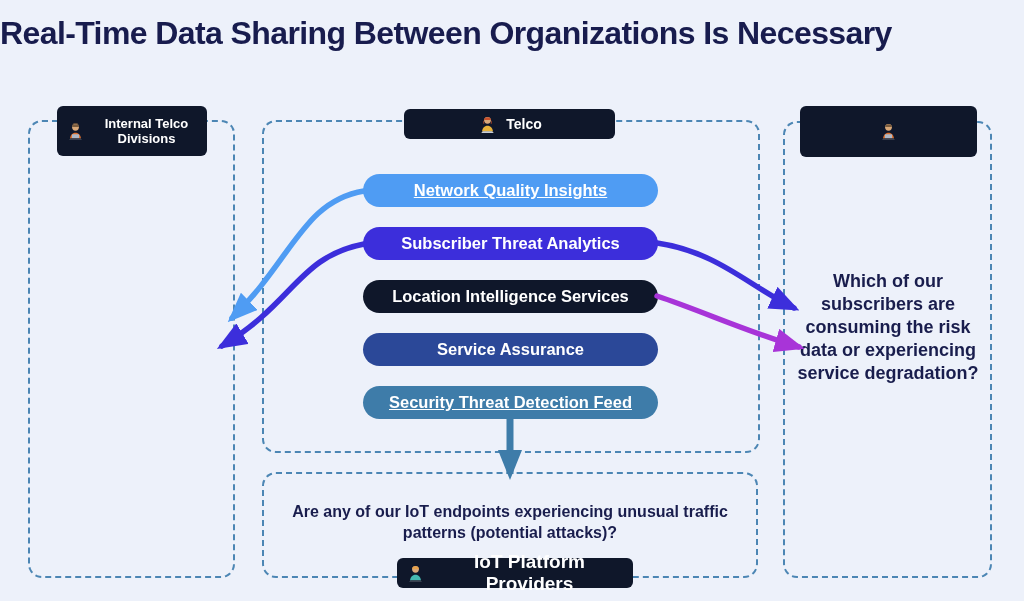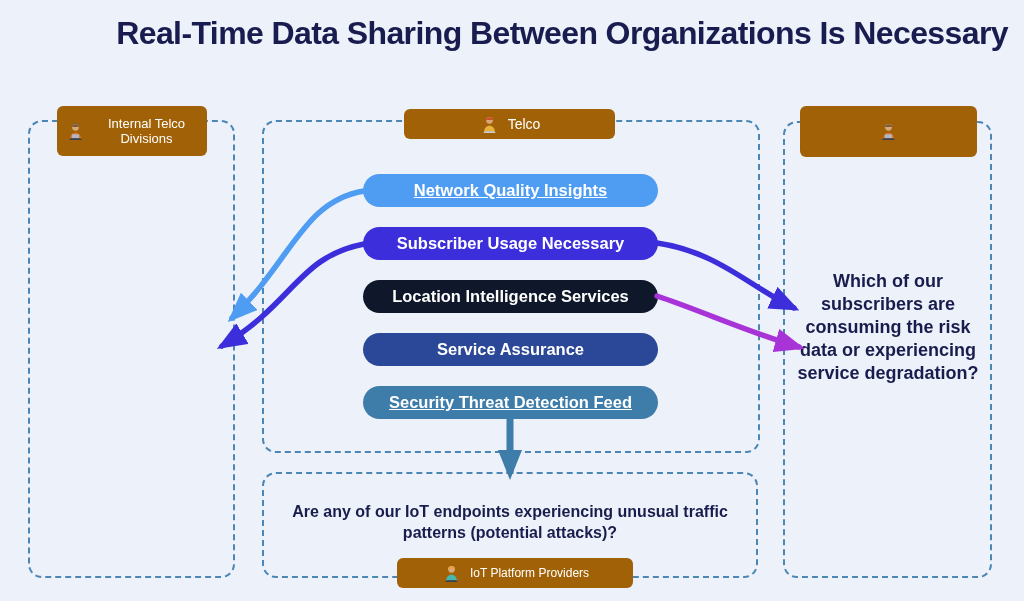--- a/index.html
+++ b/index.html
@@ -11,55 +11,55 @@
   }
   .canvas {
     position: relative;
     width: 1024px;
     height: 601px;
     background: #EDF1FA;
   }
   .title {
     position: absolute;
     left: 0; right: 16px; top: 15px;
-    text-align: right;
+    text-align: left;
     font-size: 32px;
     font-weight: bold;
     letter-spacing: -0.6px;
     color: #181C4E;
   }
   .dashed-box {
     position: absolute;
     border: 2px dashed #4C86B4;
     border-radius: 14px;
     background: transparent;
   }
   .box-internal { left: 28px;  top: 120px; width: 207px; height: 458px; }
   .box-telco    { left: 262px; top: 120px; width: 498px; height: 333px; }
   .box-mvno     { left: 783px; top: 121px; width: 209px; height: 457px; }
   .box-iot      { left: 262px; top: 472px; width: 496px; height: 106px; }
 
   .org-header {
     position: absolute;
-    background: #a16207;
+    background: #0f172a;
     border-radius: 6px;
     color: #FFFFFF;
     display: flex;
     align-items: center;
     justify-content: center;
     gap: 8px;
-    font-weight: normal;
+    font-weight: bold;
     z-index: 3;
     padding: 2px 8px;
   }
   .org-header .label { text-align: center; line-height: 1.18; }
   .hdr-internal { left: 57px;  top: 106px; width: 150px; height: 50px; font-size: 13px; }
   .hdr-telco    { left: 404px; top: 109px; width: 211px; height: 30px; font-size: 14px; }
   .hdr-mvno     { left: 800px; top: 106px; width: 177px; height: 51px; font-size: 13px; }
-  .hdr-iot      { left: 397px; top: 558px; width: 236px; height: 30px; font-size: 12px; }
+  .hdr-iot      { left: 397px; top: 558px; width: 236px; height: 30px; font-size: 19px; }
 
   .person-icon { flex: 0 0 auto; width: 21px; height: 19px; }
 
   .pill {
     position: absolute;
     left: 363px;
     width: 295px;
     height: 33px;
     border-radius: 17px;
     color: #FFFFFF;
@@ -147,21 +147,21 @@
     <svg class="person-icon" viewBox="0 0 20 18">
       <circle cx="10" cy="5" r="3.2" fill="#D9A878"></circle>
       <path d="M6.8 4.8 a3.2 2.6 0 0 1 6.4 0 z" fill="#E8A24B"></path>
       <path d="M4.8 15.6 C5.2 11.4 8 10.2 10 10.2 C12 10.2 14.8 11.4 15.2 15.6 Z" fill="#45B8B0"></path>
       <path d="M5.6 15.5 L14.4 15.5 L16.4 17.2 L3.6 17.2 Z" fill="#39404F"></path>
     </svg>
     <span class="label">IoT Platform Providers</span>
   </div>
 
   <div class="pill pill-1" style="background: rgb(79, 156, 243); text-decoration: underline;">Network Quality Insights</div>
-  <div class="pill pill-2" style="background: rgb(60, 46, 219);">Subscriber Usage Necessary</div>
+  <div class="pill pill-2" style="background: rgb(60, 46, 219);">Subscriber Threat Analytics</div>
   <div class="pill pill-3" style="background: #0f172a;">Location Intelligence Services</div>
   <div class="pill pill-4" style="background: rgb(43, 72, 152);">Service Assurance</div>
   <div class="pill pill-5" style="background: rgb(62, 124, 169);">Security Threat Detection Feed</div>
 
   <div class="question q-mvno">Which of our subscribers are consuming the risk data or experiencing service degradation?</div>
   <div class="question q-iot">Are any of our IoT endpoints experiencing unusual traffic patterns (potential attacks)?</div>
 
   <svg class="arrow-layer" viewBox="0 0 1024 601">
     <defs>
       <marker id="m0" viewBox="0 0 10 8" refX="8" refY="4" markerUnits="userSpaceOnUse" markerWidth="30" markerHeight="24" orient="auto">

